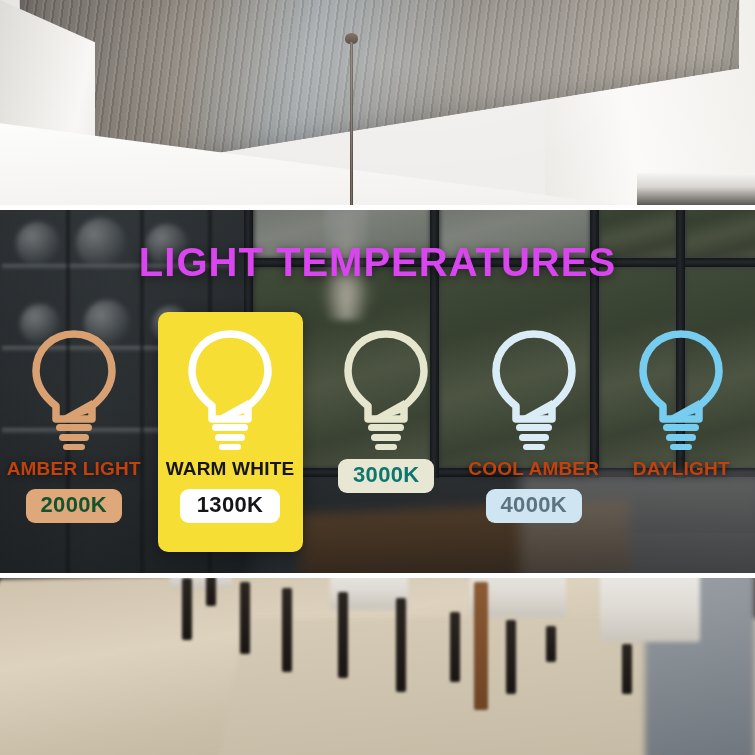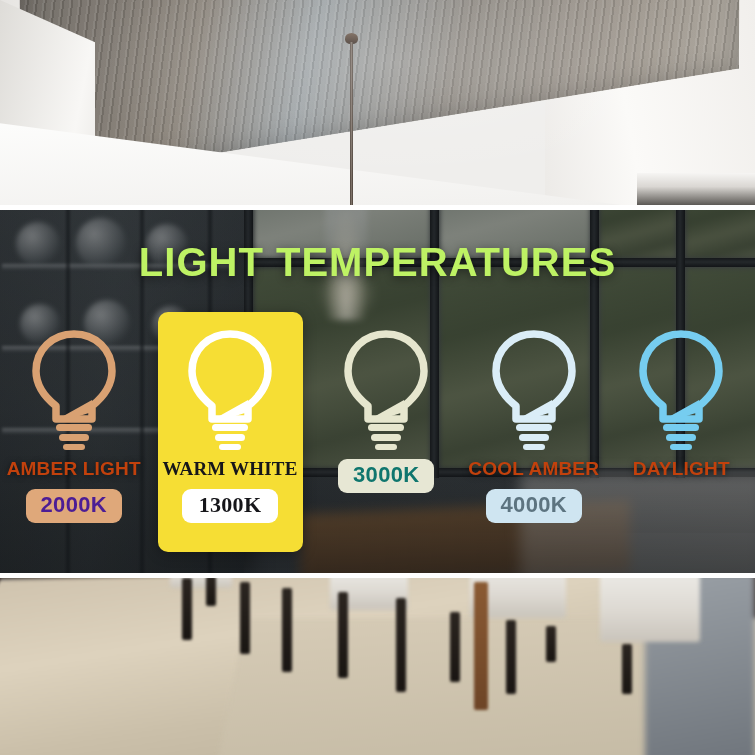--- a/index.html
+++ b/index.html
@@ -168,21 +168,21 @@
   }
   .band-dim {
     position: absolute; inset: 0;
     background: linear-gradient(180deg, rgba(10,12,14,.34) 0%, rgba(10,12,14,.30) 55%, rgba(10,12,14,.40) 100%);
   }
 
   
   .title {
     position: absolute; left: 0; top: 240px; width: 755px;
     text-align: center;
-    color: #bef264;
+    color: #d946ef;
     font-size: 40px;
     font-weight: 700;
     letter-spacing: 1.0px;
     z-index: 20;
     text-shadow: 0 2px 10px rgba(0,0,0,.45);
   }
 
   
   .row {
     position: absolute; left: 0; top: 312px;
@@ -197,21 +197,20 @@
     flex-direction: column;
     align-items: center;
     padding-top: 16px;
     border-radius: 10px;
   }
   .card.highlight {
     background: #F6DE34;
     box-shadow: 0 2px 14px rgba(0,0,0,.30);
     flex: 0 0 145px;
     margin: 0 10px;
-    font-family: Liberation Serif, serif;
   }
   .bulb {
     width: 96px; height: 122px;
     display: block;
   }
   .card-name {
     margin-top: 8px;
     font-size: 19px;
     font-weight: 700;
     letter-spacing: .2px;
@@ -395,21 +394,21 @@
           <path d="M48 6 C26 6 10 22 10 43 C10 59 20 70 30 78 L30 91 L66 91 L66 78 C76 70 86 59 86 43 C86 22 70 6 48 6 Z"></path>
         </g>
         <g fill="#D9A172">
           <polygon points="32,91 66,72 66,84 44,91"></polygon>
           <rect x="30" y="96" width="36" height="7" rx="3.5"></rect>
           <rect x="33" y="106" width="30" height="7" rx="3.5"></rect>
           <rect x="37" y="116" width="22" height="6" rx="3"></rect>
         </g>
       </svg>
       <div class="card-name">AMBER LIGHT</div>
-      <div class="pill" style="background:#DFA87A;color:#4c1d95">2000K</div>
+      <div class="pill" style="background:#DFA87A;color:#14532d">2000K</div>
     </div>
 
     <div class="card highlight">
       <svg class="bulb" viewBox="0 0 96 122">
         <g fill="none" stroke="#FFFFFF" stroke-width="7.5" stroke-linecap="round" stroke-linejoin="round">
           <path d="M48 6 C26 6 10 22 10 43 C10 59 20 70 30 78 L30 91 L66 91 L66 78 C76 70 86 59 86 43 C86 22 70 6 48 6 Z"></path>
         </g>
         <g fill="#FFFFFF">
           <polygon points="32,91 66,72 66,84 44,91"></polygon>
           <rect x="30" y="96" width="36" height="7" rx="3.5"></rect>

